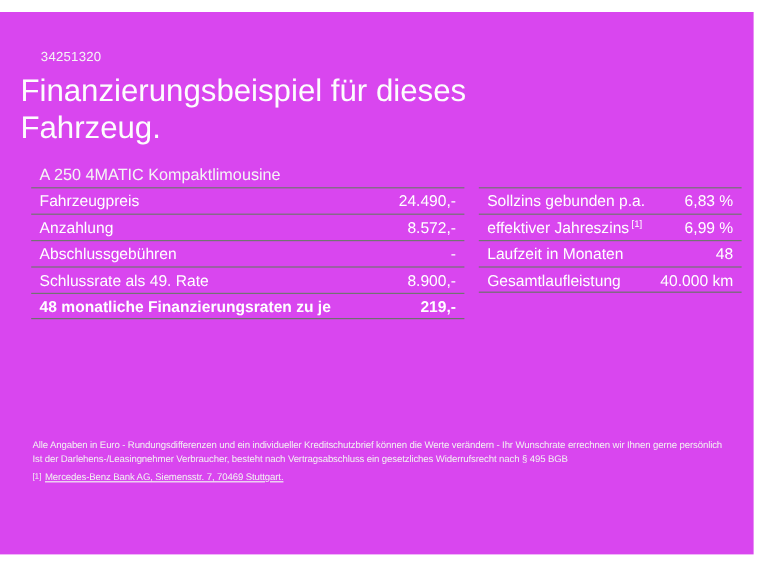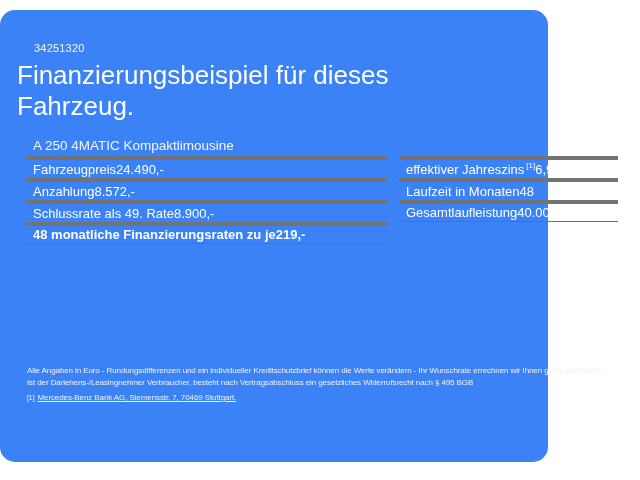--- a/index.html
+++ b/index.html
@@ -4,44 +4,44 @@
 <style>
   * { margin:0; padding:0; box-sizing:border-box; }
   html,body { width:640px; height:480px; }
   body {
     font-family:"Liberation Sans", sans-serif;
     background:#ffffff;
     position:relative;
     overflow:hidden;
   }
   .stage {
-    position:absolute; left:0; top:10px; width:548px; height:452px;
-    background:#3b82f6; color:#ffffff;border-radius:15px;
+    position:absolute; left:0; top:10px; width:628px; height:452px;
+    background:#d946ef; color:#ffffff;
   }
   .doc-id {
     position:absolute; left:34px; top:32px;
     font-size:11px; letter-spacing:0.2px; color:#f5f5f5;
   }
   .title {
     position:absolute; left:17px; top:50px;
     font-size:26px; font-weight:400; line-height:31px; color:#fdfdfd;
   }
   .subtitle {
     position:absolute; left:33px; top:128px;
     font-size:13.5px; color:#f5f5f5;
   }
   .fin-table {
     position:absolute; top:146px;
   }
   .fin-table.left  { left:26px;  width:361px; }
   .fin-table.right { left:399px; width:219px; }
   .fin-row {
-    display:flex; justify-content:flex-start; align-items:center;
+    display:flex; justify-content:space-between; align-items:center;
     height:22px; padding:0 7px;
-    border-top:4px solid #737373;
+    border-top:1px solid #737373;
     font-size:13px; white-space:nowrap;
   }
   .fin-row:last-child { border-bottom:1px solid #6f6f6f; }
   .fin-row .lbl { text-align:left; }
   .fin-row .val { text-align:right; }
   .fin-row.bold { font-weight:700; }
   sup.fn {
     font-size:8px; vertical-align:super; margin-left:2px; line-height:0;
   }
   .footer {
@@ -71,30 +71,38 @@
   <div class="fin-table left">
     <div class="fin-row">
       <span class="lbl">Fahrzeugpreis</span>
       <span class="val">24.490,-</span>
     </div>
     <div class="fin-row">
       <span class="lbl">Anzahlung</span>
       <span class="val">8.572,-</span>
     </div>
     <div class="fin-row">
+      <span class="lbl">Abschlussgebühren</span>
+      <span class="val">-</span>
+    </div>
+    <div class="fin-row">
       <span class="lbl">Schlussrate als 49. Rate</span>
       <span class="val">8.900,-</span>
     </div>
     <div class="fin-row bold">
       <span class="lbl">48 monatliche Finanzierungsraten zu je</span>
       <span class="val">219,-</span>
     </div>
   </div>
 
   <div class="fin-table right">
+    <div class="fin-row">
+      <span class="lbl">Sollzins gebunden p.a.</span>
+      <span class="val">6,83 %</span>
+    </div>
     <div class="fin-row">
       <span class="lbl"><span>effektiver Jahreszins</span><sup class="fn">[1]</sup></span>
       <span class="val">6,99 %</span>
     </div>
     <div class="fin-row">
       <span class="lbl">Laufzeit in Monaten</span>
       <span class="val">48</span>
     </div>
     <div class="fin-row">
       <span class="lbl">Gesamtlaufleistung</span>

